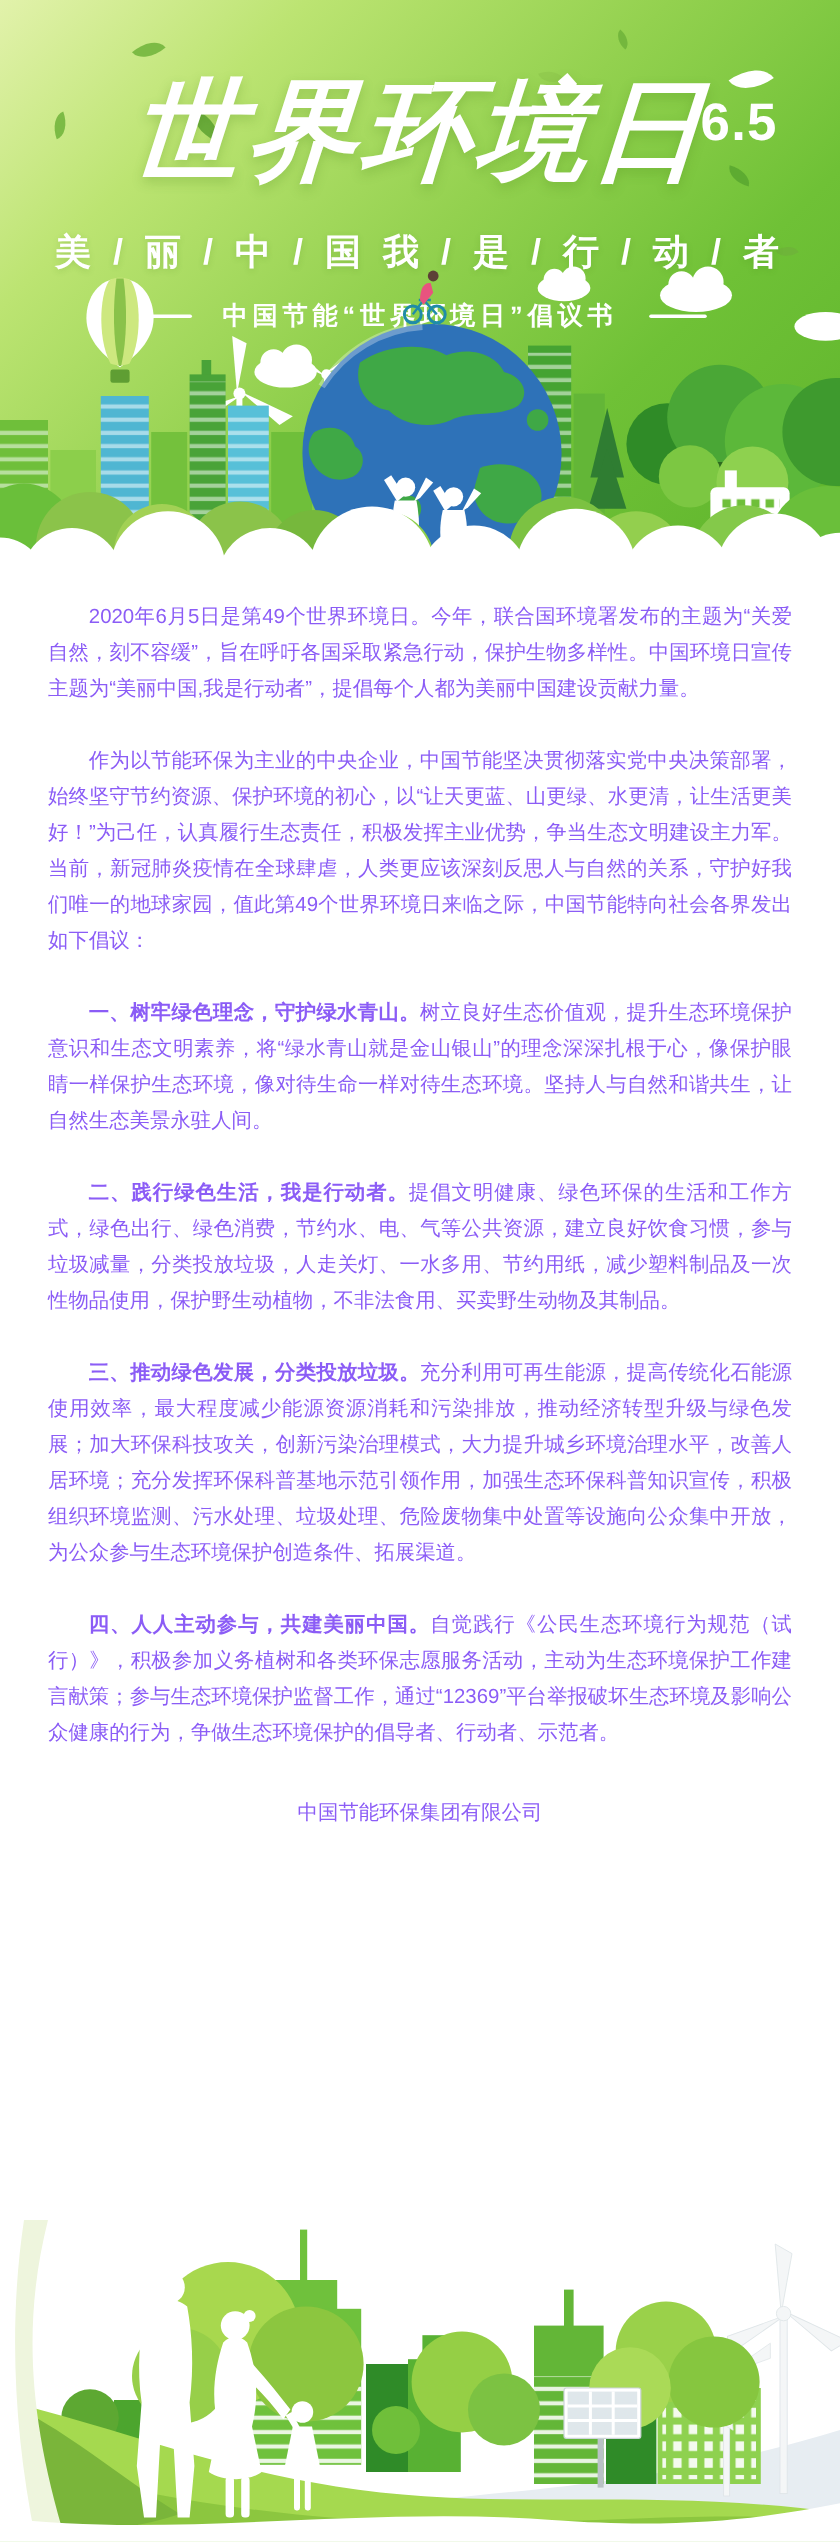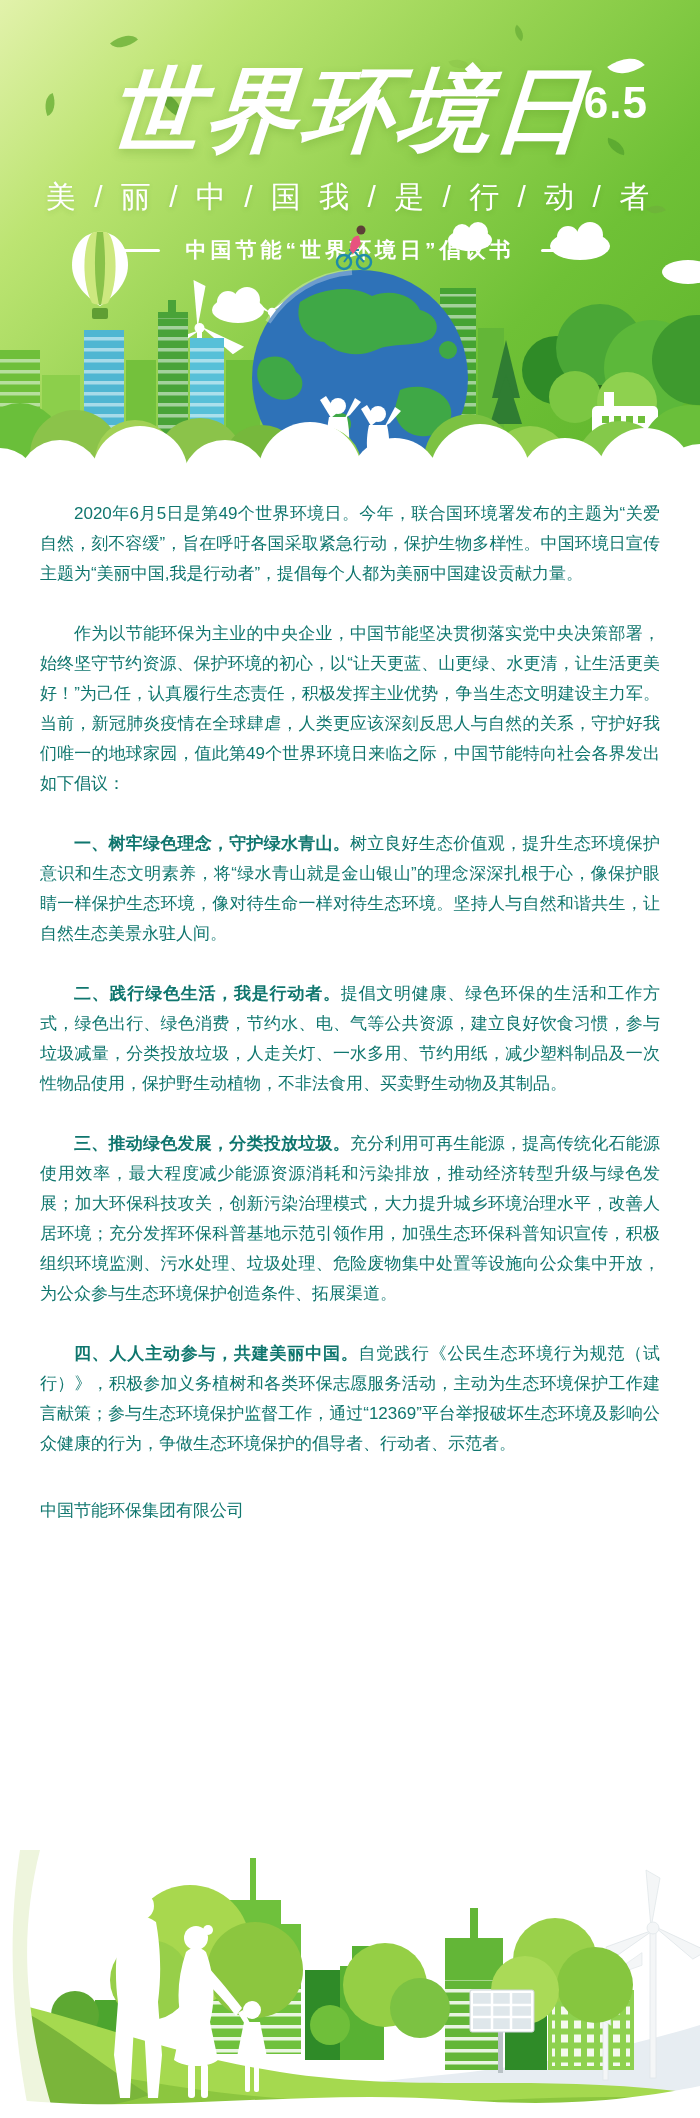--- a/index.html
+++ b/index.html
@@ -10,34 +10,34 @@
   .hero{position:relative;width:700px;height:465px;overflow:hidden;
         background:linear-gradient(135deg,#e2f2ab 0%,#bce472 22%,#93d14f 48%,#6fc136 72%,#5eb42c 100%);}
   .leaf{position:absolute;background:#6fb33a;border-radius:0 100% 0 100%;opacity:.85;}
   .title-wrap{position:relative;text-align:center;padding-top:60px;}
   .poster-title{margin:0;color:#fff;font-size:92px;line-height:1.1;font-weight:900;font-style:italic;
         letter-spacing:4px;transform:skewX(-4deg);text-shadow:0 4px 10px rgba(70,130,25,.25);}
   .badge{position:absolute;top:78px;right:52px;color:#fff;text-align:left;}
   .badge-num{font-size:44px;font-weight:900;letter-spacing:1px;}
   .badge-leaf{position:absolute;top:-22px;left:26px;width:32px;height:20px;background:#fff;
         border-radius:0 100% 0 100%;transform:rotate(-35deg);}
-  .slogan{margin-top:16px;text-align:center;color:#fff;font-size:30px;font-weight:400;letter-spacing:5px;
+  .slogan{margin-top:29px;text-align:center;color:#fff;font-size:30px;font-weight:700;letter-spacing:5px;
         text-shadow:0 2px 5px rgba(70,130,25,.2);}
   .tagline-row{margin-top:18px;display:flex;align-items:center;justify-content:center;gap:26px;}
   .dash-line{width:48px;height:3px;background:#fff;border-radius:2px;}
   .tagline{color:#fff;font-size:21px;font-weight:700;letter-spacing:4px;}
   .hero-art{position:absolute;left:0;bottom:0;width:700px;height:255px;display:block;}
 
   
   .content{box-sizing:border-box;width:700px;height:1385px;overflow:hidden;background:#fff;
-        padding:34px 40px 0 40px;color:#0f766e;}
+        padding:34px 40px 0 40px;color:#8b5cf6;}
   .para{margin:0 0 30px 0;font-size:17px;line-height:30px;text-align:justify;text-indent:2em;}
   .para .lead{font-weight:bold;}
   .para.flush{text-indent:0;margin-bottom:0;}
-  .sign-block{margin-top:36px;text-align:left;font-size:17px;line-height:32px;}
+  .sign-block{margin-top:36px;text-align:center;font-size:17px;line-height:32px;}
 
   
   .footer-art{display:block;width:700px;height:268px;}
 </style>
 </head>
 <body>
 
 <div class="page">
 
   <div class="hero">

